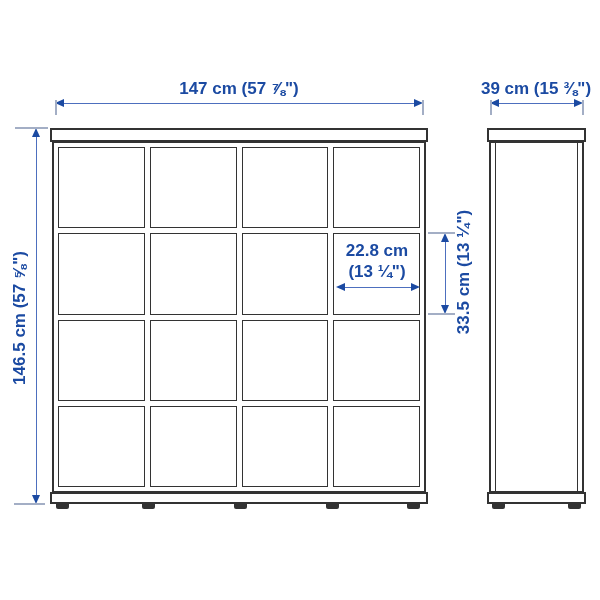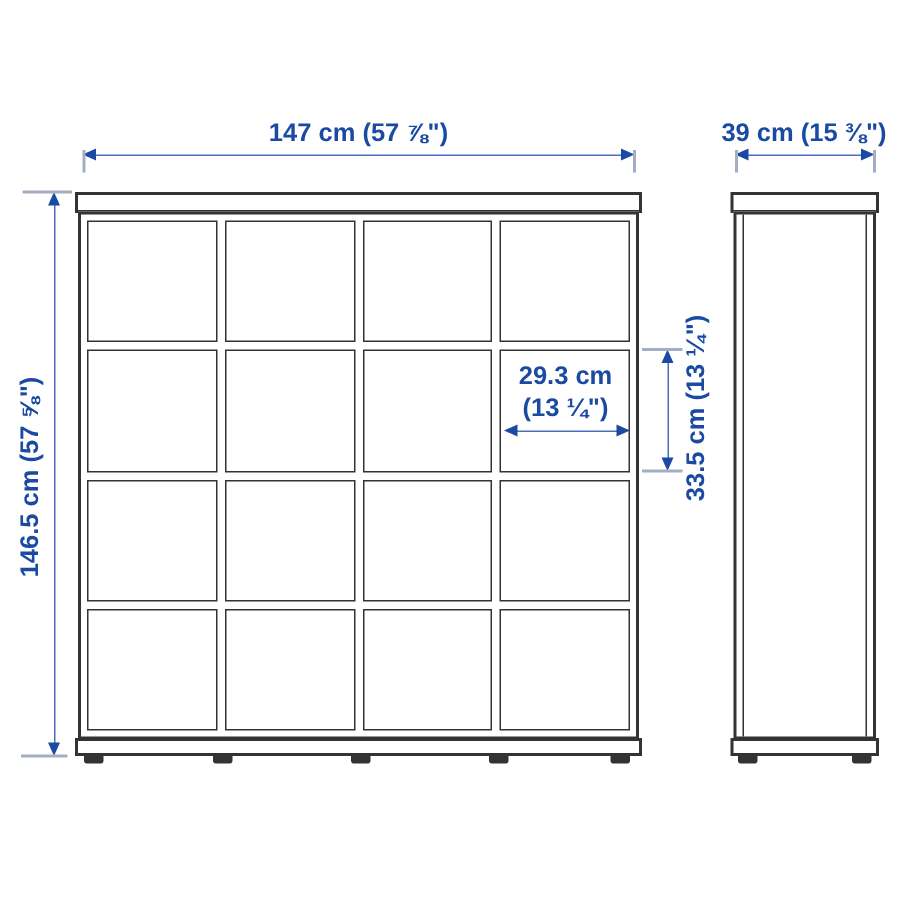--- a/index.html
+++ b/index.html
@@ -165,21 +165,21 @@
   <div>
     <div class="dim-label rot" style="left:20px; top:318px">146.5 cm (57 ⅝")</div>
     <div class="dim-vline" style="left:36px; top:133px; height:366px"></div>
     <div class="arr up" style="left:32px; top:128px"></div>
     <div class="arr down" style="left:32px; top:495px"></div>
     <div class="ext-h" style="left:15px; top:127px; width:33px"></div>
     <div class="ext-h" style="left:14px; top:503px; width:31px"></div>
   </div>
 
   <div>
-    <div class="dim-label" style="left:377px; top:251px">29.3 cm</div>
+    <div class="dim-label" style="left:377px; top:251px">22.8 cm</div>
     <div class="dim-label" style="left:377px; top:272px">(13 ¼")</div>
     <div class="dim-hline" style="left:339px; top:287px; width:78px"></div>
     <div class="arr left" style="left:336px; top:283px"></div>
     <div class="arr right" style="left:411px; top:283px"></div>
   </div>
 
   <div>
     <div class="dim-label rot" style="left:464px; top:272px">33.5 cm (13 ¼")</div>
     <div class="dim-vline" style="left:445px; top:237px; height:72px"></div>
     <div class="arr up" style="left:441px; top:233px"></div>

